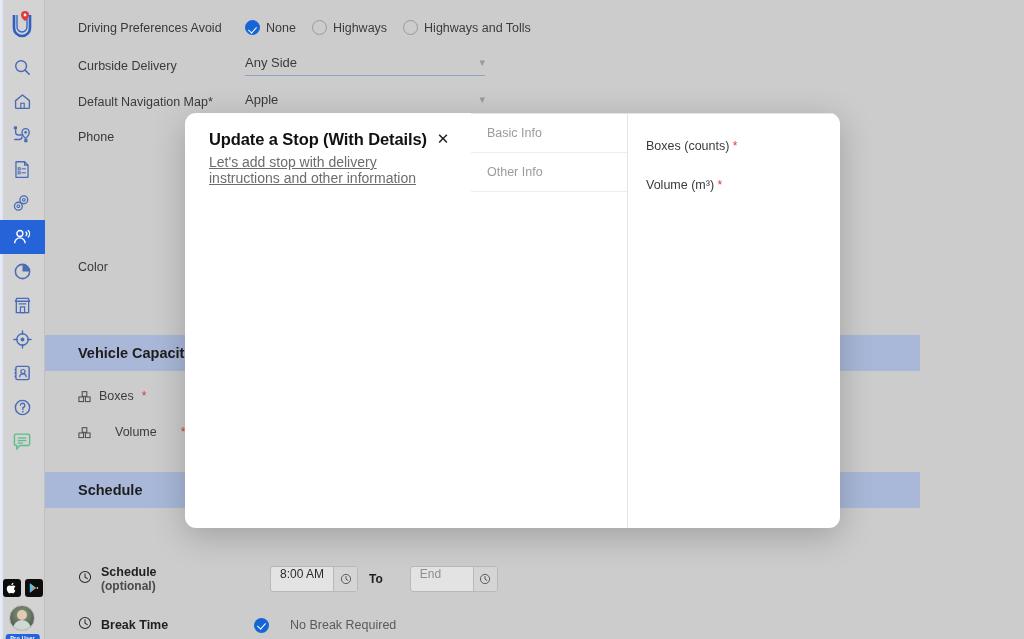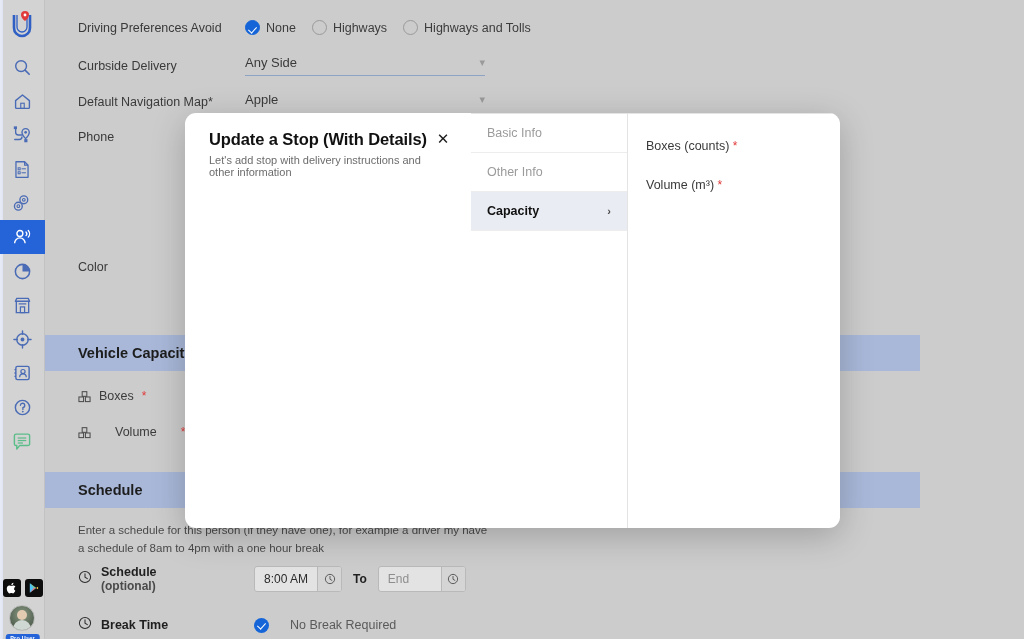--- a/index.html
+++ b/index.html
@@ -94,22 +94,22 @@
   .req { color:#e03a3a; font-size:12px; }
 
   .help-text { position:absolute; font-size:11.5px; color:#4a4a4a; line-height:1.55; }
 
   .sched-row { position:absolute; display:flex; align-items:center; }
   .sched-ico { margin-right:9px; color:#2b2b2b; }
   .sched-txt { font-size:12.5px; color:#1f1f1f; font-weight:bold; }
   .sched-sub { font-size:12px; color:#4a4a4a; font-weight:bold; }
 
   .time-input {
-    display:flex; align-items:center; border:1px solid #b9b9b9; border-radius:3px; overflow:hidden;
-    background:#e3e3e3; height:26px;
+    display:flex; border:1px solid #b9b9b9; border-radius:3px; overflow:hidden;
+    background:#e3e3e3; height:26px;margin-left:16px;
   }
   .time-val { padding:0 9px; font-size:12px; color:#2b2b2b; min-width:62px; }
   .time-val.placeholder { color:#8e8e8e; }
   .time-btn {
     width:24px; height:100%; display:flex; align-items:center; justify-content:center;
     border-left:1px solid #b9b9b9; background:#d5d5d5;
   }
   .to-lbl { font-size:12px; font-weight:bold; color:#1f1f1f; margin:0 11px; }
 
   .check-row { display:flex; align-items:center; gap:21px; }
@@ -125,21 +125,21 @@
   
   .modal-overlay { position:absolute; inset:0; }
   .modal {
     position:absolute; left:185px; top:113px; width:655px; height:415px;
     background:#ffffff; border-radius:11px;
     box-shadow: 0 8px 34px rgba(0,0,0,.22);
     display:flex; flex-direction:row; overflow:hidden;
   }
   .modal-head { padding:17px 24px 13px 24px; position:relative; }
   .modal-title { font-size:16.5px; font-weight:bold; color:#111; letter-spacing:-.1px; }
-  .modal-sub { font-size:11px; color:#6c6c6c; margin-top:5px; }
+  .modal-sub { font-size:14px; color:#6c6c6c; margin-top:5px;text-decoration:underline; }
   .modal-close {
     position:absolute; right:18px; top:15px; width:20px; height:20px;
     display:flex; align-items:center; justify-content:center;
     font-size:15px; color:#1a1a1a; line-height:1;
   }
   .modal-body { display:flex; flex:1; border-top:1px solid #e4e4e4; min-height:0; }
   .modal-tabs { width:157px; border-right:1px solid #e4e4e4; }
   .tab {
     height:39px; display:flex; align-items:center; justify-content:space-between;
     padding:0 16px; font-size:12.5px; color:#9b9b9b;
@@ -371,24 +371,20 @@
         <rect x="4.5" y="1.8" width="5" height="5" fill="none" stroke="#4a4a4a" stroke-width="1.1"></rect>
       </svg>
       <span class="cap-lbl">Volume</span>
       <span class="req">*</span>
     </div>
 
     <div class="section-band" style="left:0; top:472px;">
       <h2>Schedule</h2>
     </div>
 
-    <div class="help-text" style="left:33px; top:522px; width:420px;">
-      <div>Enter a schedule for this person (if they have one), for example a driver my have</div>
-      <div>a schedule of 8am to 4pm with a one hour break</div>
-    </div>
 
     <div class="sched-row" style="left:33px; top:565px;">
       <span class="sched-ico">
         <svg width="14" height="14" viewBox="0 0 15 15">
           <circle cx="7.5" cy="7.5" r="6" fill="none" stroke="#2b2b2b" stroke-width="1.1"></circle>
           <path d="M7.5 4 L7.5 7.8 L10 9.3" fill="none" stroke="#2b2b2b" stroke-width="1.1" stroke-linecap="round"></path>
         </svg>
       </span>
       <div style="width:153px;">
         <div class="sched-txt">Schedule</div>
@@ -445,24 +441,20 @@
       <div class="modal-body">
 
         <div class="modal-tabs">
           <div class="tab">
             <span>Basic Info</span>
             <span class="tab-chev"></span>
           </div>
           <div class="tab">
             <span>Other Info</span>
             <span class="tab-chev"></span>
-          </div>
-          <div class="tab active">
-            <span>Capacity</span>
-            <span class="tab-chev">›</span>
           </div>
         </div>
 
         <div class="modal-pane">
           <div class="mf-row">
             <div class="mf-label">
               <span>Boxes (counts)</span>
               <span class="req">*</span>
             </div>
             <div class="mf-input"></div>

